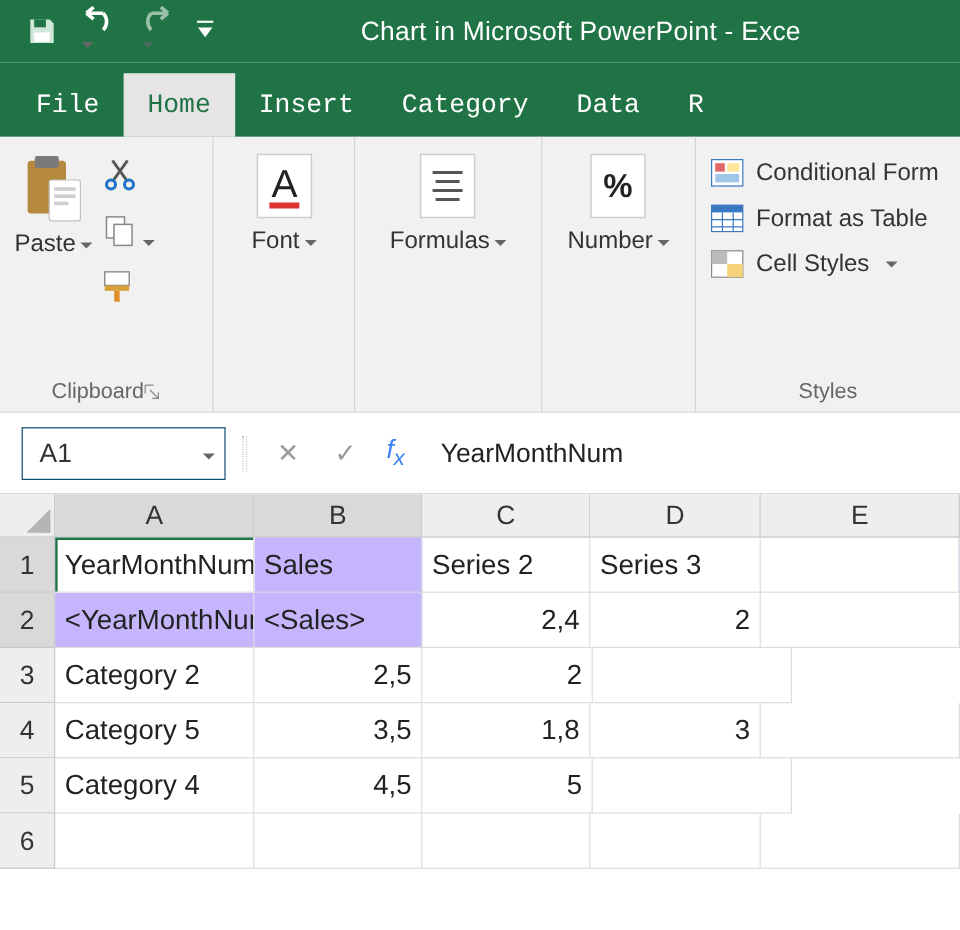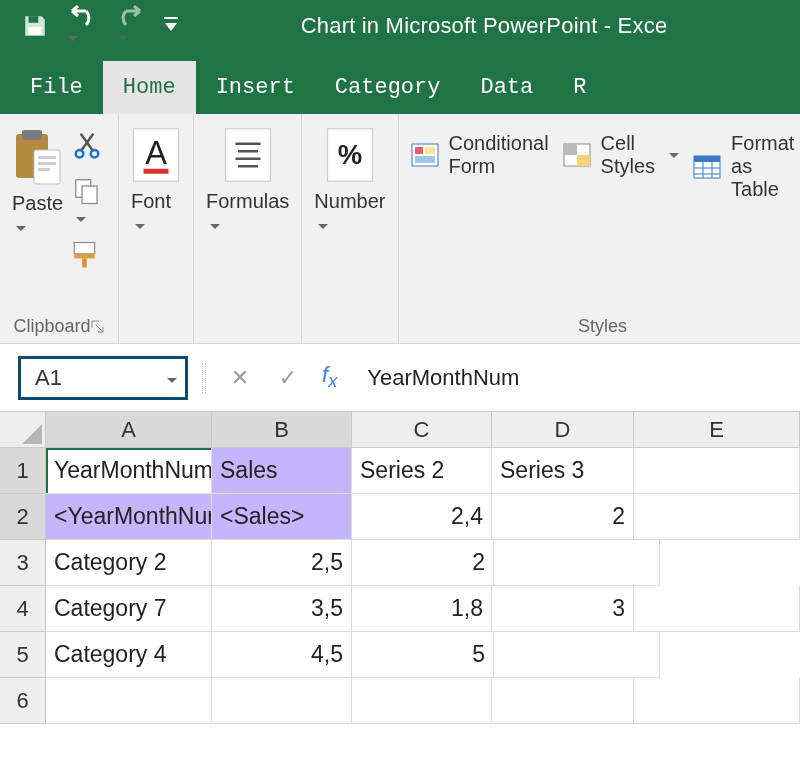--- a/index.html
+++ b/index.html
@@ -22,25 +22,25 @@
   .group { border-right: 1px solid #d4d4d4; padding: 12px 12px 6px; display: flex; flex-direction: column; }
   .group-body { flex: 1; display: flex; align-items: flex-start; gap: 8px; }
   .group-label { text-align: center; font-size: 18px; color: #666; padding-top: 4px; display: flex; justify-content: center; align-items: center; }
   .dlg { width: 14px; height: 14px; }
   .big { display: flex; flex-direction: column; align-items: center; font-size: 20px; color: #333; gap: 4px; }
   .big .cap { margin-top: 2px; }
   .stack { display: flex; flex-direction: column; gap: 12px; padding-top: 4px; }
   .xdrop::after{ content:""; display:inline-block; margin-left:4px; border:5px solid transparent; border-top-color:#666; transform:translateY(3px);}
   .mini-btn { font-size: 20px; color: #333; display:flex; align-items:center; gap:10px; }
   .mini-btn svg{flex:none}
-  .styles-group .group-body{gap:14px;padding-top:6px}
+  .styles-group .group-body{flex-direction:column;gap:14px;padding-top:6px}
 
   
   .fbar { height: 68px; background:#fff; border-bottom:1px solid #cfcfcf; display:flex; align-items:center; gap:8px; padding:0 10px 0 18px;}
-  .namebox{ width:170px; height:44px; border:3px solid #0c4a6e; display:flex; align-items:center; justify-content:space-between; padding:0 8px 0 14px; font-size:22px; color:#333;}
+  .namebox{ width:170px; height:44px; border:1px solid #0c4a6e; display:flex; align-items:center; justify-content:space-between; padding:0 8px 0 14px; font-size:22px; color:#333;}
   .fbar .vsep{width:4px;height:30px;border-left:1px dotted #c7c7c7;border-right:1px dotted #c7c7c7;margin:0 6px}
   .fbar .ico{width:40px;text-align:center;color:#9a9a9a;font-size:22px}
   .fxlabel{font-style:italic;font-size:22px;color:#3b82f6;padding:0 6px}
   .fxval{flex:1;font-size:22px;color:#222;padding-left:16px;white-space:nowrap;overflow:hidden}
 
   
   .sheet{background:#fff;}
   .colrow{display:flex;height:36px}
   .selall{width:46px;border-right:1px solid #c9c9c9;border-bottom:1px solid #c9c9c9;background:#eee;position:relative}
   .selall::after{content:"";position:absolute;right:3px;bottom:3px;border:10px solid transparent;border-right-color:#b5b5b5;border-bottom-color:#b5b5b5}
@@ -194,39 +194,39 @@
     <div class="group-body">
       <div class="mini-btn">
         <svg width="28" height="24" viewBox="0 0 28 24">
             <rect x="1" y="1" width="26" height="22" fill="#fff" stroke="#3b78c4"></rect>
             <rect x="4" y="4" width="8" height="7" fill="#e06666"></rect>
             <rect x="14" y="4" width="10" height="7" fill="#ffe599"></rect>
             <rect x="4" y="13" width="20" height="7" fill="#9fc5e8"></rect>
           </svg>
         <span>Conditional Form</span>
       </div>
-      <div class="mini-btn xdrop">
-        <svg width="28" height="24" viewBox="0 0 28 24">
-            <rect x="1" y="1" width="26" height="22" fill="#fff" stroke="#888"></rect>
-            <rect x="1" y="1" width="13" height="11" fill="#bbb"></rect>
-            <rect x="14" y="12" width="13" height="11" fill="#f6d27a"></rect>
-          </svg>
-        <span>Cell Styles</span>
-      </div>
       <div class="mini-btn">
         <svg width="28" height="24" viewBox="0 0 28 24">
             <rect x="1" y="1" width="26" height="22" fill="#fff" stroke="#3b78c4"></rect>
             <rect x="1" y="1" width="26" height="6" fill="#3b78c4"></rect>
             <line x1="1" y1="13" x2="27" y2="13" stroke="#3b78c4"></line>
             <line x1="1" y1="19" x2="27" y2="19" stroke="#3b78c4"></line>
             <line x1="10" y1="7" x2="10" y2="23" stroke="#3b78c4"></line>
             <line x1="19" y1="7" x2="19" y2="23" stroke="#3b78c4"></line>
           </svg>
         <span>Format as Table</span>
       </div>
+      <div class="mini-btn xdrop">
+        <svg width="28" height="24" viewBox="0 0 28 24">
+            <rect x="1" y="1" width="26" height="22" fill="#fff" stroke="#888"></rect>
+            <rect x="1" y="1" width="13" height="11" fill="#bbb"></rect>
+            <rect x="14" y="12" width="13" height="11" fill="#f6d27a"></rect>
+          </svg>
+        <span>Cell Styles</span>
+      </div>
     </div>
     <div class="group-label">
         <span>Styles</span>
       </div>
   </div>
 </div>
 
 <div class="fbar">
   <div class="namebox">
     <span>A1</span>
@@ -267,21 +267,21 @@
   </div>
   <div class="row">
     <div class="rowhead">3</div>
     <div class="cell colA">Category 2</div>
     <div class="cell colB num">2,5</div>
     <div class="cell colD num">2</div>
     <div class="cell colE"></div>
   </div>
   <div class="row">
     <div class="rowhead">4</div>
-    <div class="cell colA">Category 7</div>
+    <div class="cell colA">Category 5</div>
     <div class="cell colB num">3,5</div>
     <div class="cell colC num">1,8</div>
     <div class="cell colD num">3</div>
     <div class="cell colE"></div>
   </div>
   <div class="row">
     <div class="rowhead">5</div>
     <div class="cell colA">Category 4</div>
     <div class="cell colB num">4,5</div>
     <div class="cell colD num">5</div>

